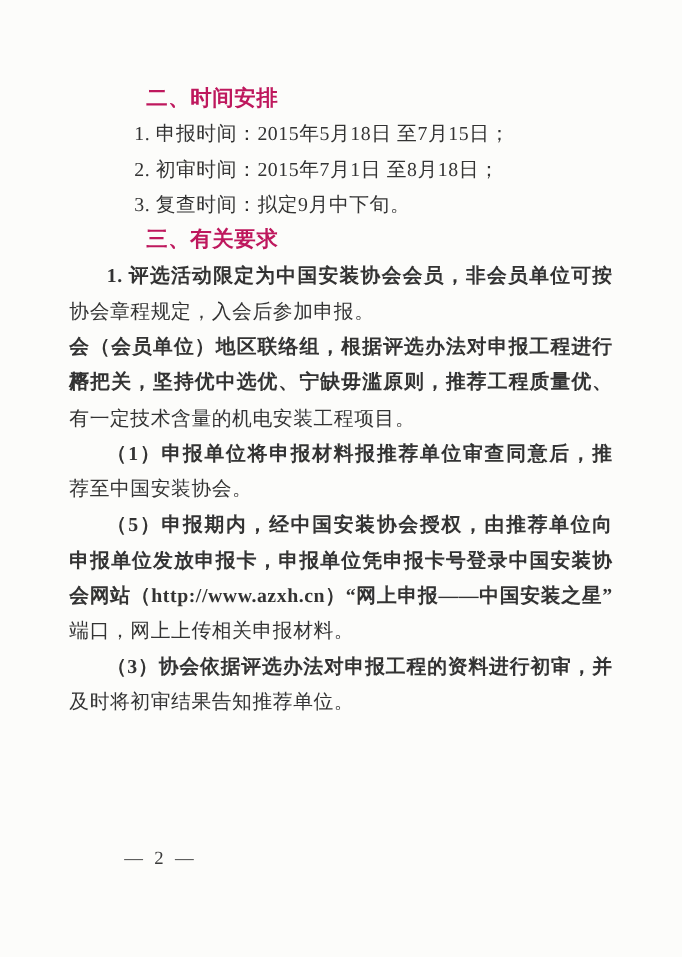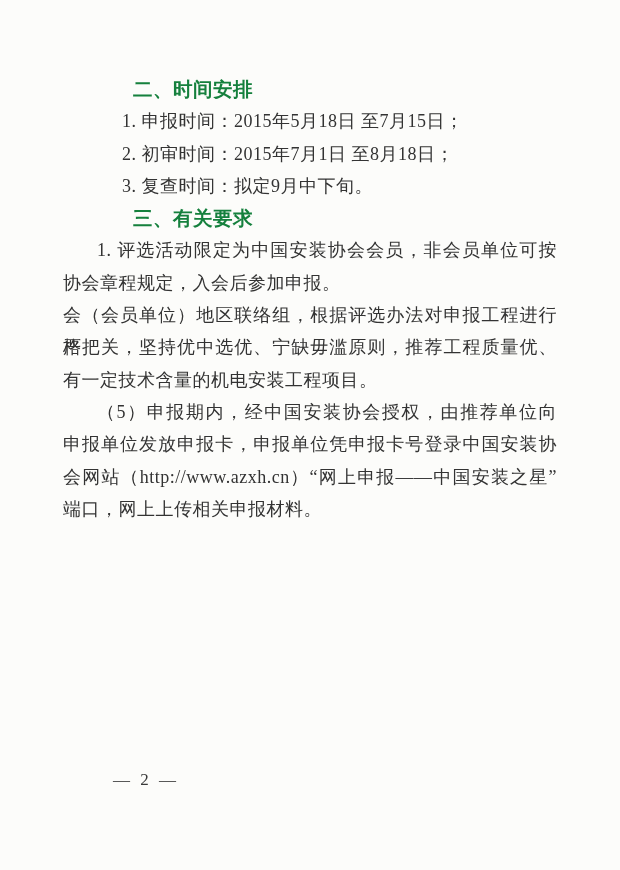--- a/index.html
+++ b/index.html
@@ -28,26 +28,27 @@
     line-height: 32.3px;
     text-align: left;
     letter-spacing: 0.5px;
     white-space: nowrap;
   }
   
   .line.fill {
     text-align: justify;
     text-align-last: justify;
     white-space: normal;
+    font-weight: bold;
   }
   .kind-heading .line { 
     font-family: "Liberation Sans", sans-serif;
     font-weight: 700;
     font-size: 19.5px;
-    color: #15803d;
+    color: #be185d;
   }
   .kind-heading .line.first { text-indent: 70px; }
   .kind-item .line.first { text-indent: 59px; }
   .kind-para .line.first { text-indent: 34px; }
   .page-footer {
     position: absolute;
     left: 63px;
     top: 770px;
     width: 494px;
   }
@@ -82,22 +83,30 @@
       <div class="block kind-para">
         <div class="line first fill">1. 评选活动限定为中国安装协会会员，非会员单位可按</div>
         <div class="line">协会章程规定，入会后参加申报。</div>
       </div>
       <div class="block kind-para">
         <div class="line fill">会（会员单位）地区联络组，根据评选办法对申报工程进行严</div>
         <div class="line fill">格把关，坚持优中选优、宁缺毋滥原则，推荐工程质量优、</div>
         <div class="line">有一定技术含量的机电安装工程项目。</div>
       </div>
       <div class="block kind-para">
+        <div class="line first fill">（1）申报单位将申报材料报推荐单位审查同意后，推</div>
+        <div class="line">荐至中国安装协会。</div>
+      </div>
+      <div class="block kind-para">
         <div class="line first fill">（5）申报期内，经中国安装协会授权，由推荐单位向</div>
         <div class="line fill">申报单位发放申报卡，申报单位凭申报卡号登录中国安装协</div>
         <div class="line fill">会网站（http://www.azxh.cn）“网上申报——中国安装之星”</div>
         <div class="line">端口，网上上传相关申报材料。</div>
+      </div>
+      <div class="block kind-para">
+        <div class="line first fill">（3）协会依据评选办法对申报工程的资料进行初审，并</div>
+        <div class="line">及时将初审结果告知推荐单位。</div>
       </div>
     </main>
   <footer class="page-footer">
     <span class="page-number">— 2 —</span>
   </footer>
 </div>
 
 </body></html>

